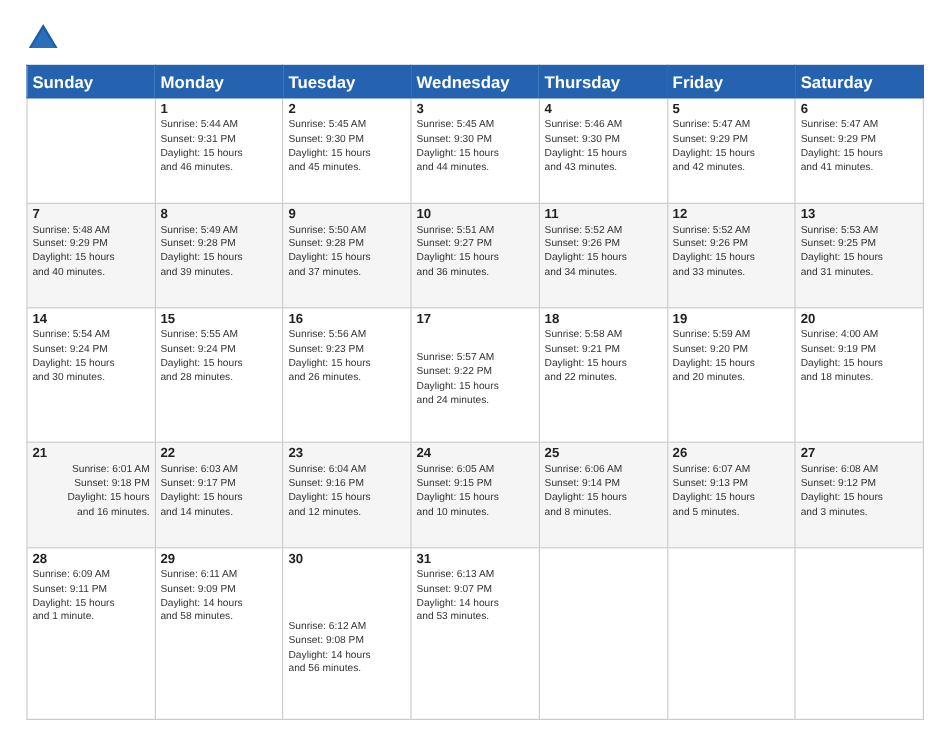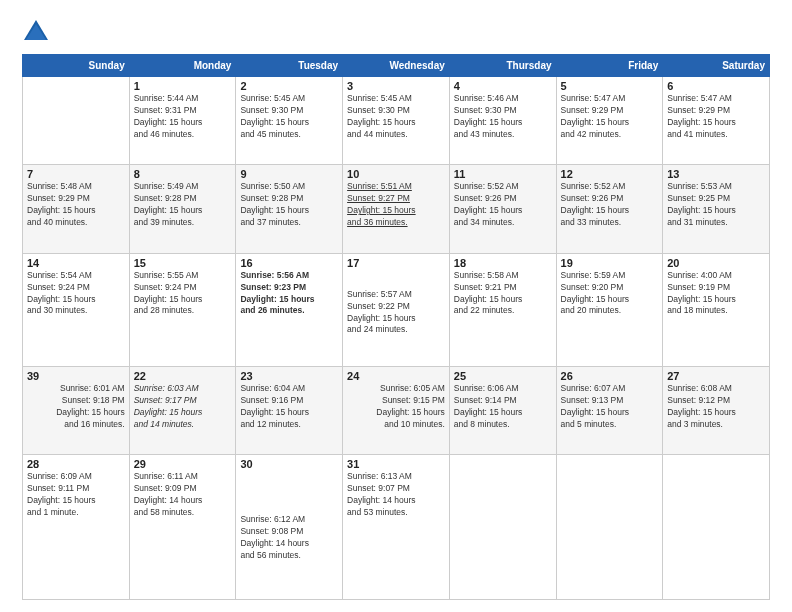--- a/index.html
+++ b/index.html
@@ -67,24 +67,24 @@
     }
     .cal-table {
       width: 100%;
       border-collapse: collapse;
       flex: 1;
       table-layout: fixed;
     }
     .cal-table thead th {
       background: #2563b0;
       color: #fff;
-      font-size: 10px;
+      font-size: 14px;
       font-weight: bold;
       padding: 5px 4px;
-      text-align: right;
+      text-align: left;
       border: 1px solid #2563b0;
     }
     .cal-table tbody td {
       border: 1px solid #ccc;
       vertical-align: top;
       padding: 3px 4px;
       font-size: 9px;
       color: #333;
       background: #fff;
       width: 14.28%;
@@ -205,21 +205,21 @@
             </td>
             <td>
               <span class="day-num">9</span>
               <div class="day-info" style="white-space: pre-line;">Sunrise: 5:50 AM
 Sunset: 9:28 PM
 Daylight: 15 hours
 and 37 minutes.</div>
             </td>
             <td>
               <span class="day-num">10</span>
-              <div class="day-info" style="white-space: pre-line; text-decoration: underline;">Sunrise: 5:51 AM
+              <div class="day-info" style="white-space: pre-line;">Sunrise: 5:51 AM
 Sunset: 9:27 PM
 Daylight: 15 hours
 and 36 minutes.</div>
             </td>
             <td>
               <span class="day-num">11</span>
               <div class="day-info" style="white-space: pre-line;">Sunrise: 5:52 AM
 Sunset: 9:26 PM
 Daylight: 15 hours
 and 34 minutes.</div>
@@ -249,21 +249,21 @@
             </td>
             <td>
               <span class="day-num">15</span>
               <div class="day-info" style="white-space: pre-line;">Sunrise: 5:55 AM
 Sunset: 9:24 PM
 Daylight: 15 hours
 and 28 minutes.</div>
             </td>
             <td>
               <span class="day-num">16</span>
-              <div class="day-info" style="white-space: pre-line; font-weight: bold;">Sunrise: 5:56 AM
+              <div class="day-info" style="white-space: pre-line;">Sunrise: 5:56 AM
 Sunset: 9:23 PM
 Daylight: 15 hours
 and 26 minutes.</div>
             </td>
             <td>
               <span class="day-num">17</span>
               <div class="day-info" style="white-space: pre-line; margin-top: 20px;">Sunrise: 5:57 AM
 Sunset: 9:22 PM
 Daylight: 15 hours
 and 24 minutes.</div>
@@ -285,43 +285,43 @@
             <td>
               <span class="day-num">20</span>
               <div class="day-info" style="white-space: pre-line;">Sunrise: 4:00 AM
 Sunset: 9:19 PM
 Daylight: 15 hours
 and 18 minutes.</div>
             </td>
           </tr>
           <tr>
             <td>
-              <span class="day-num">39</span>
+              <span class="day-num">21</span>
               <div class="day-info" style="white-space: pre-line; text-align: right;">Sunrise: 6:01 AM
 Sunset: 9:18 PM
 Daylight: 15 hours
 and 16 minutes.</div>
             </td>
             <td>
               <span class="day-num">22</span>
-              <div class="day-info" style="white-space: pre-line; font-style: italic;">Sunrise: 6:03 AM
+              <div class="day-info" style="white-space: pre-line;">Sunrise: 6:03 AM
 Sunset: 9:17 PM
 Daylight: 15 hours
 and 14 minutes.</div>
             </td>
             <td>
               <span class="day-num">23</span>
               <div class="day-info" style="white-space: pre-line;">Sunrise: 6:04 AM
 Sunset: 9:16 PM
 Daylight: 15 hours
 and 12 minutes.</div>
             </td>
             <td>
               <span class="day-num">24</span>
-              <div class="day-info" style="white-space: pre-line; text-align: right;">Sunrise: 6:05 AM
+              <div class="day-info" style="white-space: pre-line;">Sunrise: 6:05 AM
 Sunset: 9:15 PM
 Daylight: 15 hours
 and 10 minutes.</div>
             </td>
             <td>
               <span class="day-num">25</span>
               <div class="day-info" style="white-space: pre-line;">Sunrise: 6:06 AM
 Sunset: 9:14 PM
 Daylight: 15 hours
 and 8 minutes.</div>

